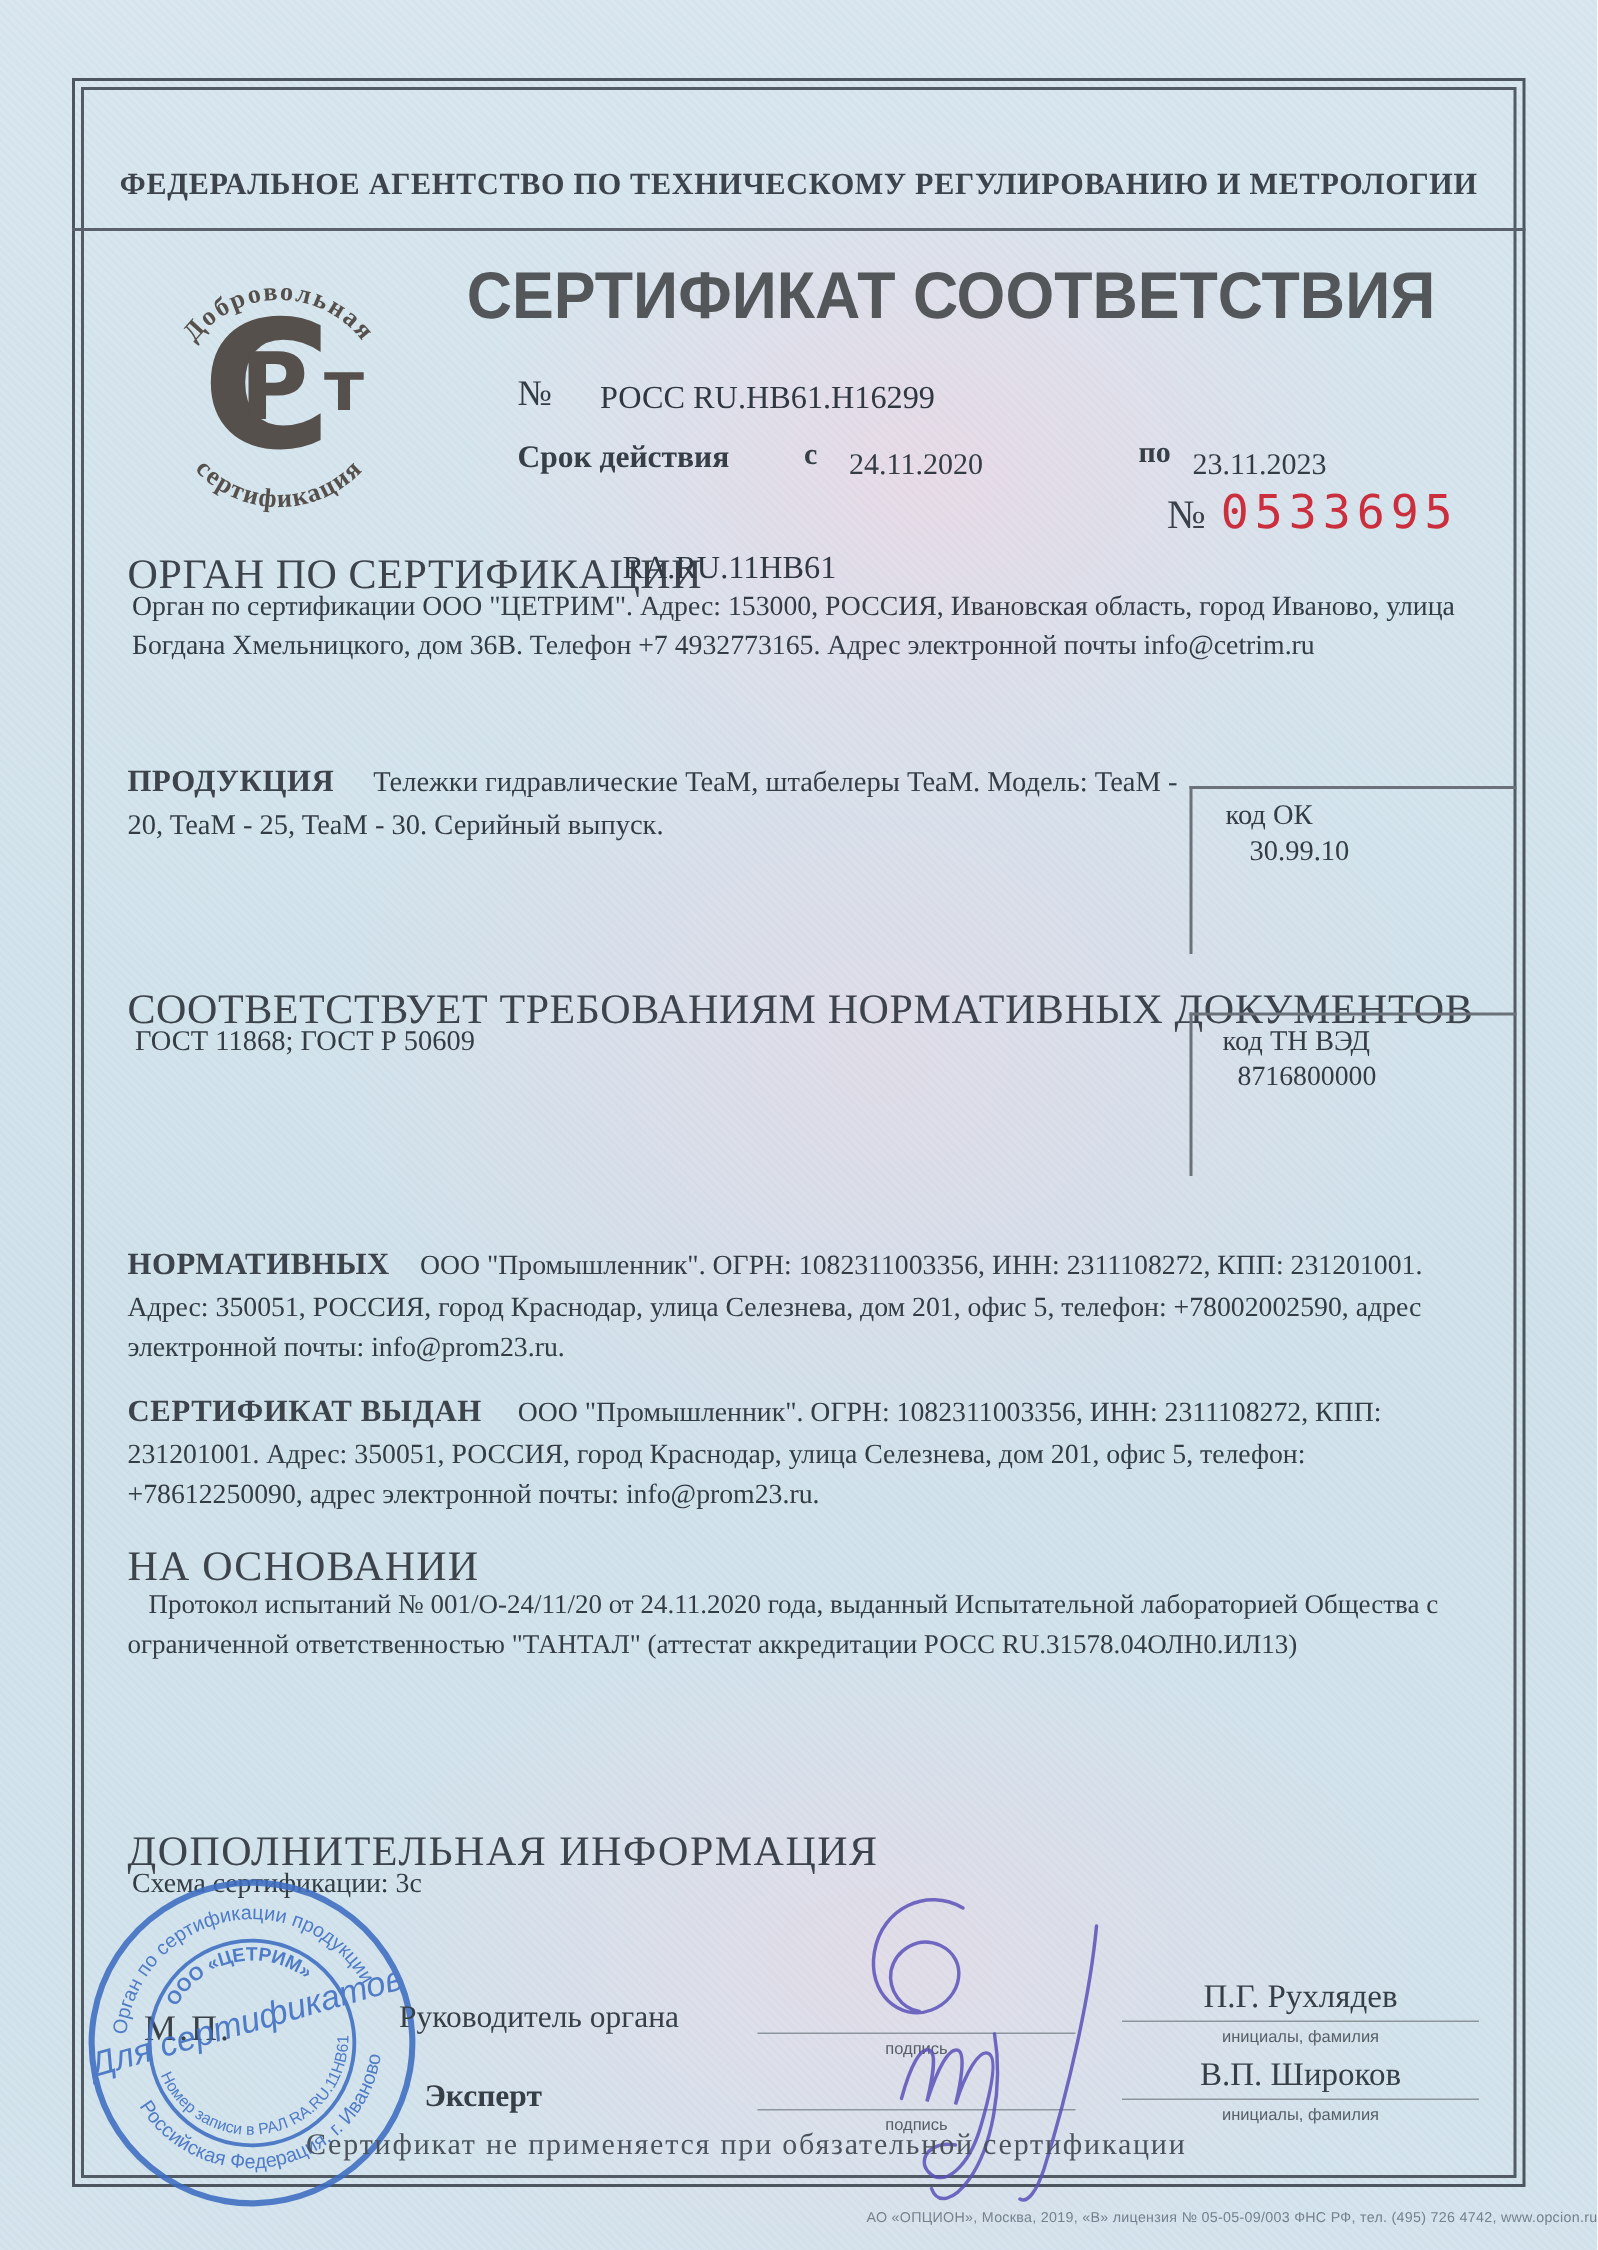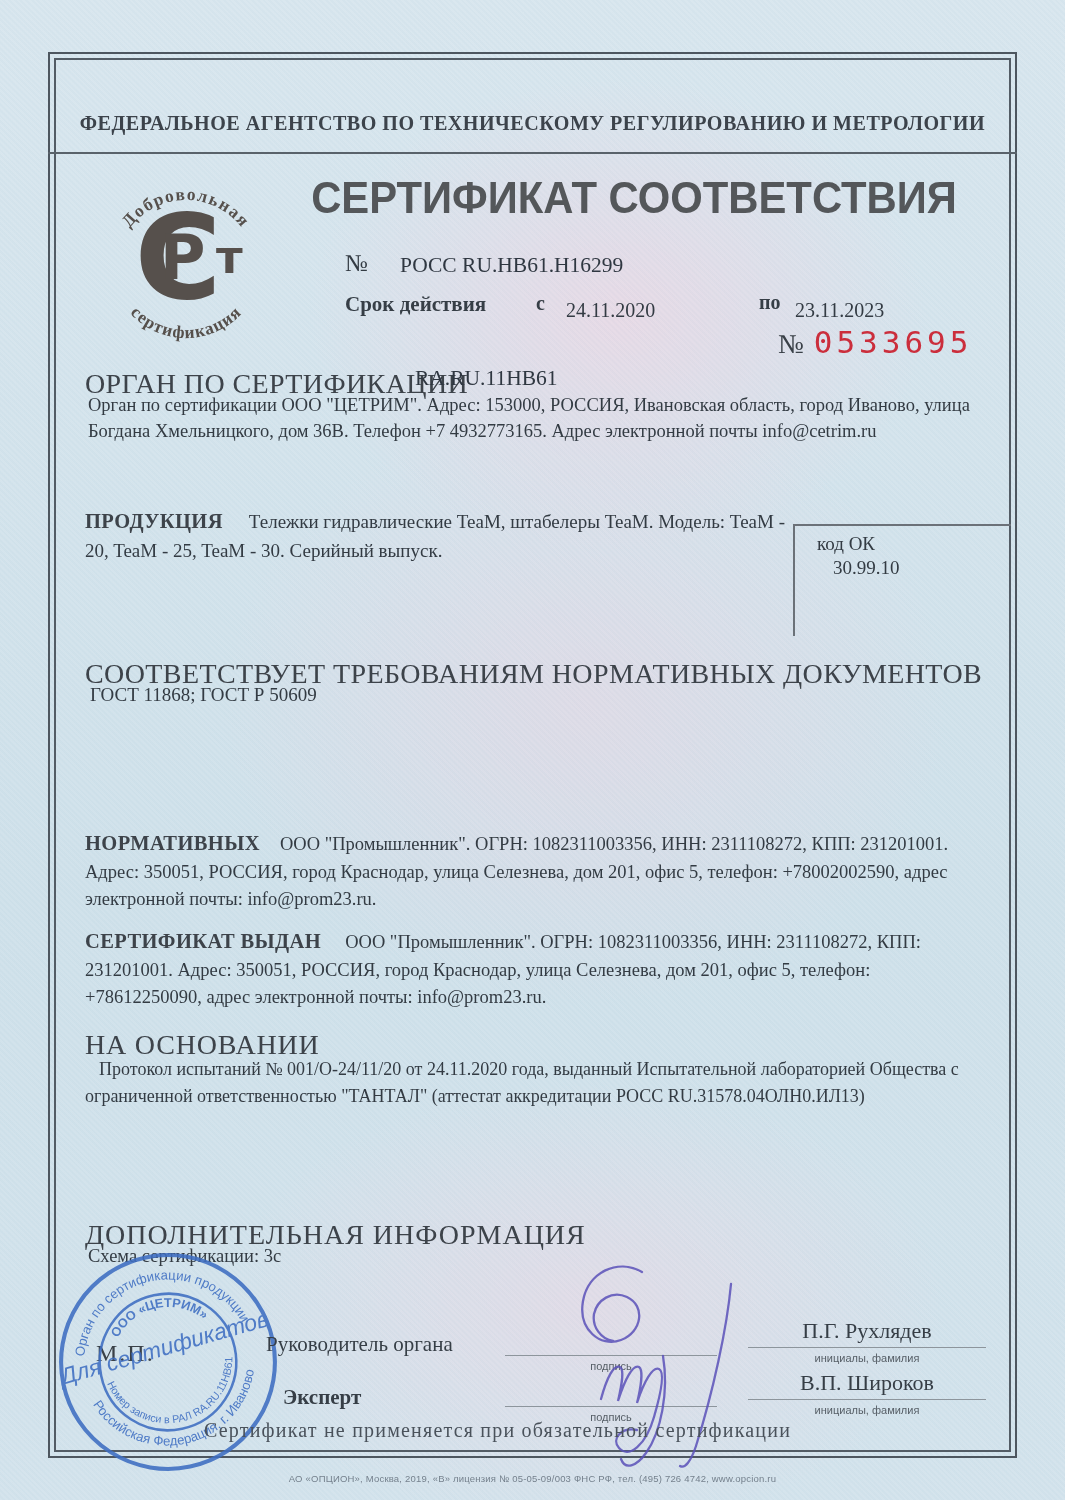--- a/index.html
+++ b/index.html
@@ -70,21 +70,21 @@
   .cap-sign2{left:505px;top:1411px;width:212px;}
   .name1{left:748px;top:1318px;width:238px;text-align:center;font-size:22px;color:#363e46;}
   .name2{left:748px;top:1370px;width:238px;text-align:center;font-size:22px;color:#363e46;}
   .line-name1{left:748px;top:1346px;width:238px;}
   .line-name2{left:748px;top:1398px;width:238px;}
   .cap-name1{left:748px;top:1352px;width:238px;}
   .cap-name2{left:748px;top:1404px;width:238px;}
   .sig-overlay{left:0;top:0;width:1065px;height:1500px;pointer-events:none;}
   .sig-overlay path{stroke:#5b51b8;stroke-width:2.3;fill:none;stroke-linecap:round;opacity:.85;}
   .footer-note{left:48px;top:1419px;width:899px;text-align:center;font-size:20px;color:#4a525b;letter-spacing:1.2px;}
-  .imprint{left:0;top:1473px;width:1065px;text-align:center;font-family:"Liberation Sans",sans-serif;font-size:9.5px;color:#75818d;letter-spacing:.2px;}
+  .imprint{left:0;top:1473px;width:1065px;text-align:right;font-family:"Liberation Sans",sans-serif;font-size:9.5px;color:#75818d;letter-spacing:.2px;}
 </style>
 </head>
 <body>
 
 <div class="page">
 
   <div class="abs frame"></div>
 
   <div class="abs hdr-agency">ФЕДЕРАЛЬНОЕ АГЕНТСТВО ПО ТЕХНИЧЕСКОМУ РЕГУЛИРОВАНИЮ И МЕТРОЛОГИИ</div>
   <div class="abs hdr-rule"></div>
@@ -127,20 +127,24 @@
   <div class="abs product-block">
     <span class="inline-head">ПРОДУКЦИЯ</span><span>Тележки гидравлические TeaM, штабелеры TeaM. Модель: TeaM - 20, TeaM - 25, TeaM - 30. Серийный выпуск.</span>
   </div>
   <div class="abs code-box box-ok">
     <span class="lbl">код ОК</span>
     <span class="val">30.99.10</span>
   </div>
 
   <div class="abs sec-head conf-head">СООТВЕТСТВУЕТ ТРЕБОВАНИЯМ НОРМАТИВНЫХ ДОКУМЕНТОВ</div>
   <div class="abs conf-text">ГОСТ 11868; ГОСТ Р 50609</div>
+  <div class="abs code-box box-tn">
+    <span class="lbl">код ТН ВЭД</span>
+    <span class="val">8716800000</span>
+  </div>
 
   <div class="abs manu-block">
     <span class="inline-head">НОРМАТИВНЫХ</span><span>ООО "Промышленник". ОГРН: 1082311003356, ИНН: 2311108272, КПП: 231201001. Адрес: 350051, РОССИЯ, город Краснодар, улица Селезнева, дом 201, офис 5, телефон: +78002002590, адрес электронной почты: info@prom23.ru.</span>
   </div>
 
   <div class="abs issued-block">
     <span class="inline-head">СЕРТИФИКАТ ВЫДАН</span><span>ООО "Промышленник". ОГРН: 1082311003356, ИНН: 2311108272, КПП: 231201001. Адрес: 350051, РОССИЯ, город Краснодар, улица Селезнева, дом 201, офис 5, телефон: +78612250090, адрес электронной почты: info@prom23.ru.</span>
   </div>
 
   <div class="abs sec-head basis-head">НА ОСНОВАНИИ</div>

